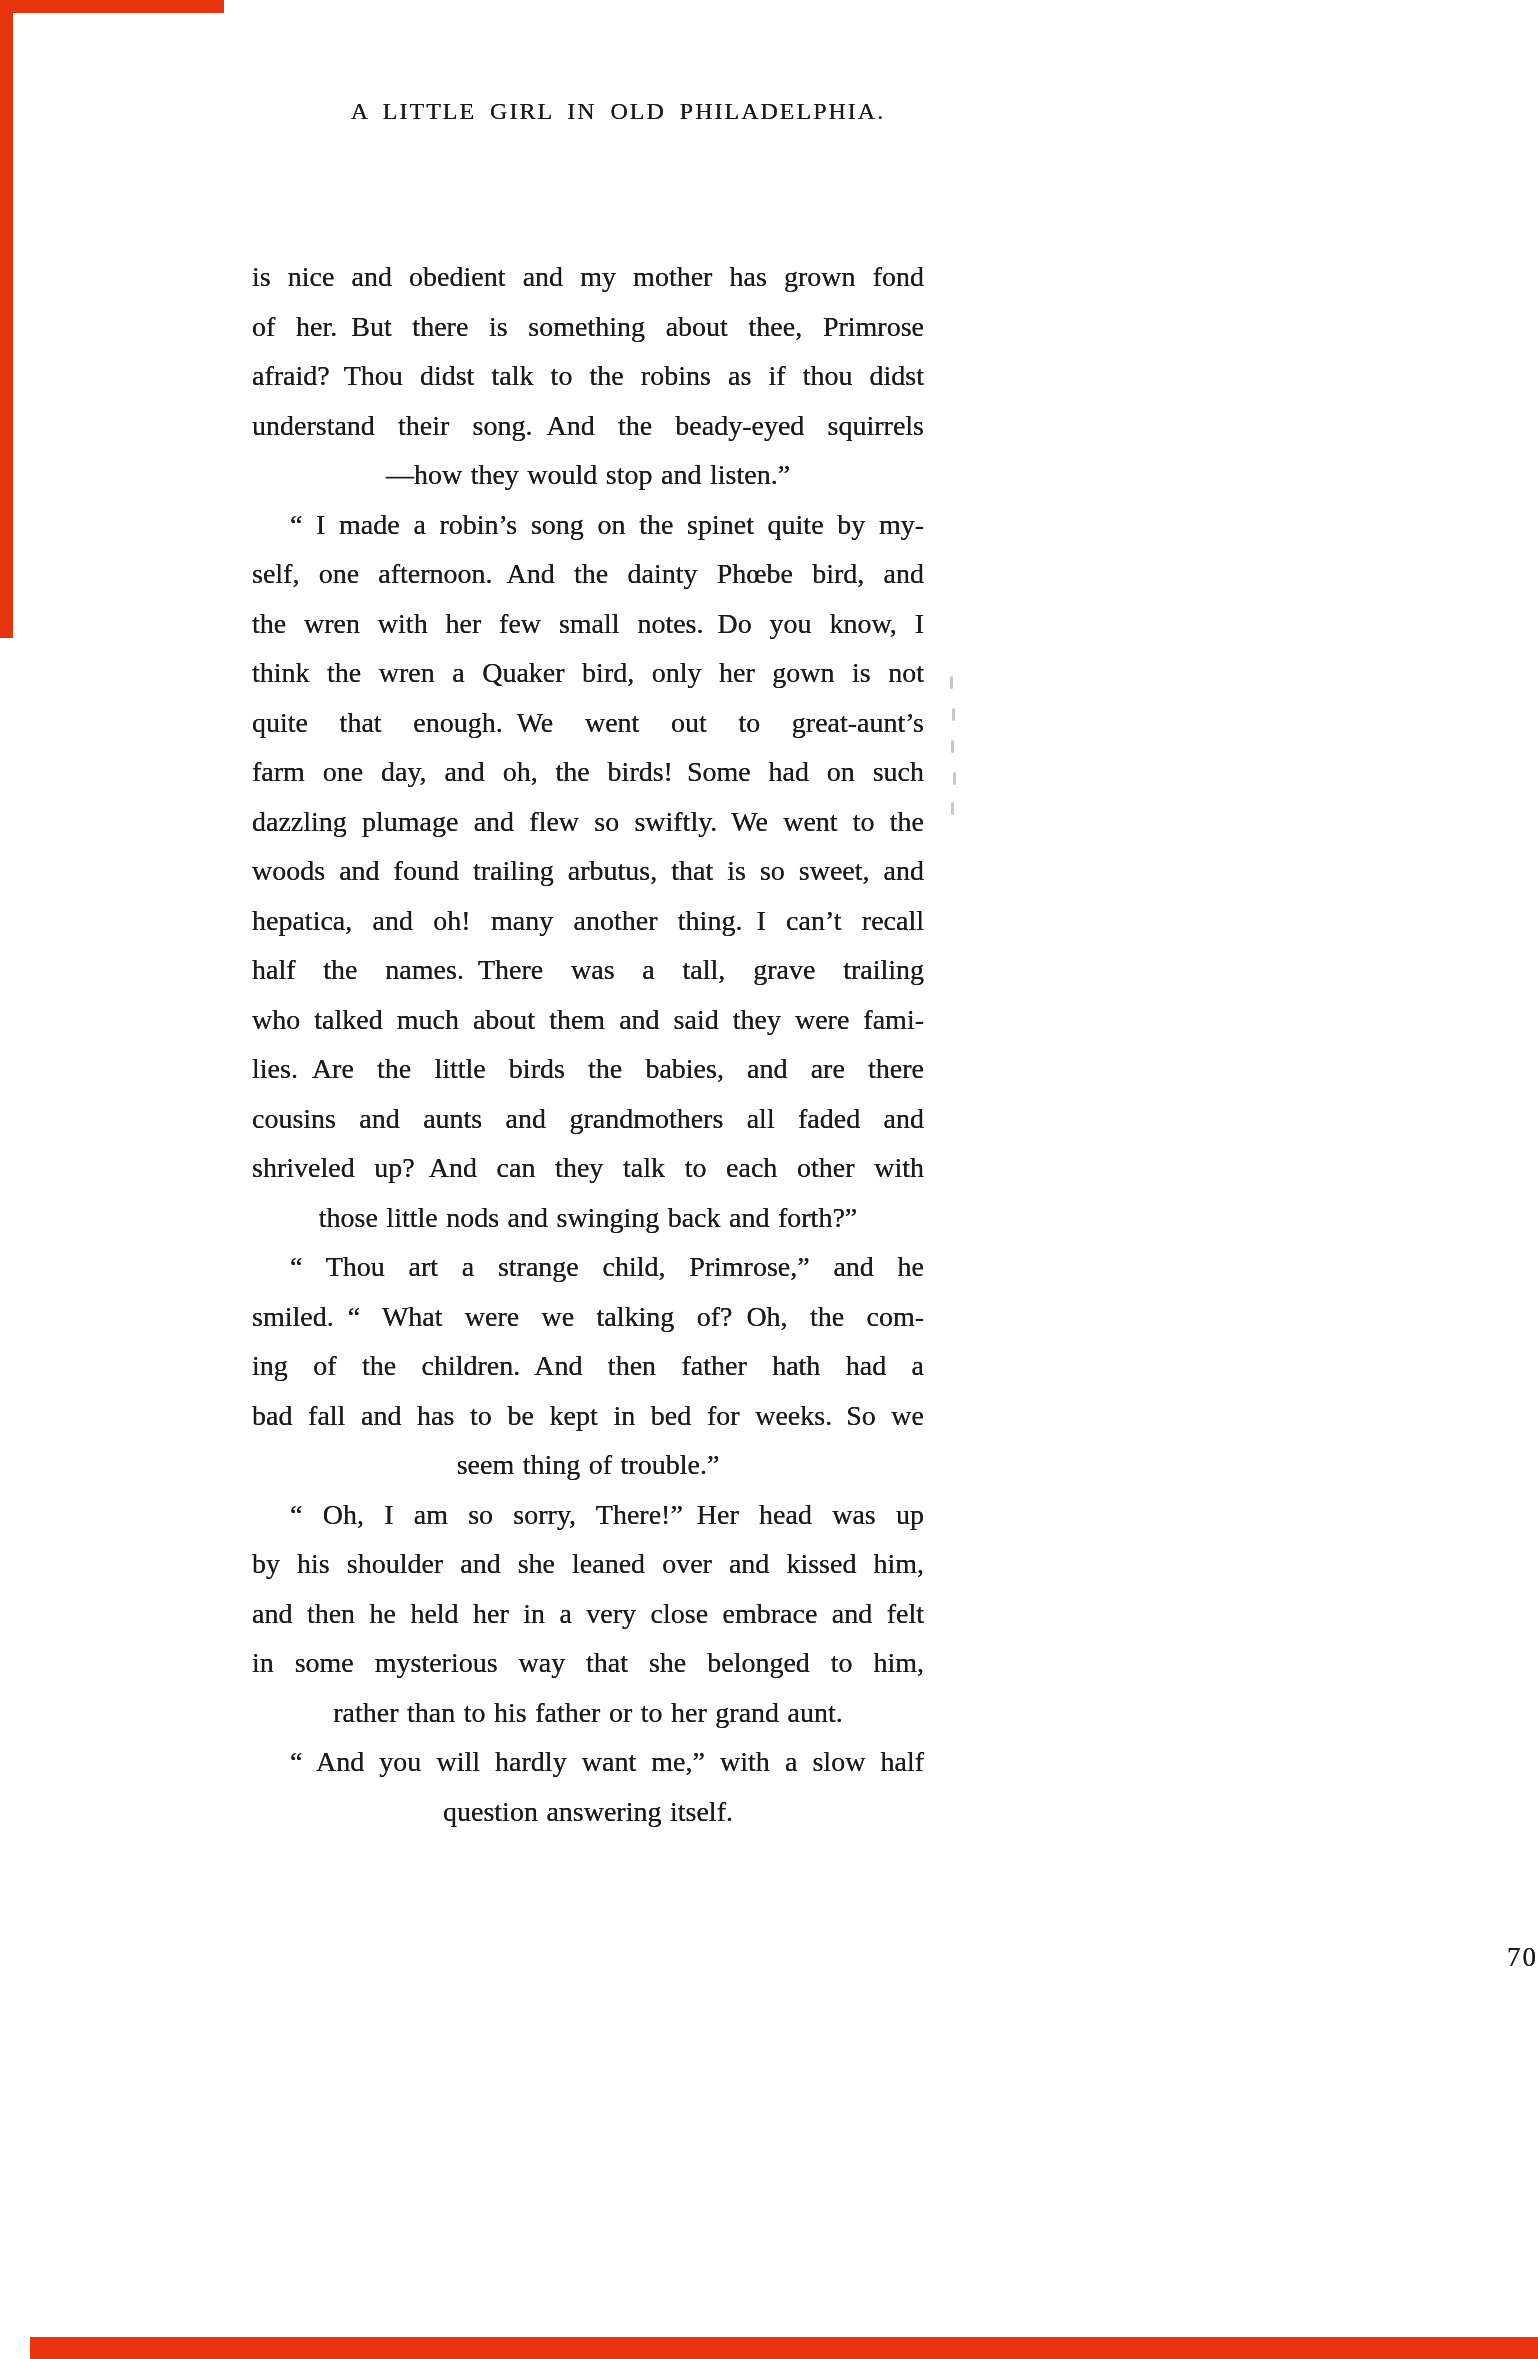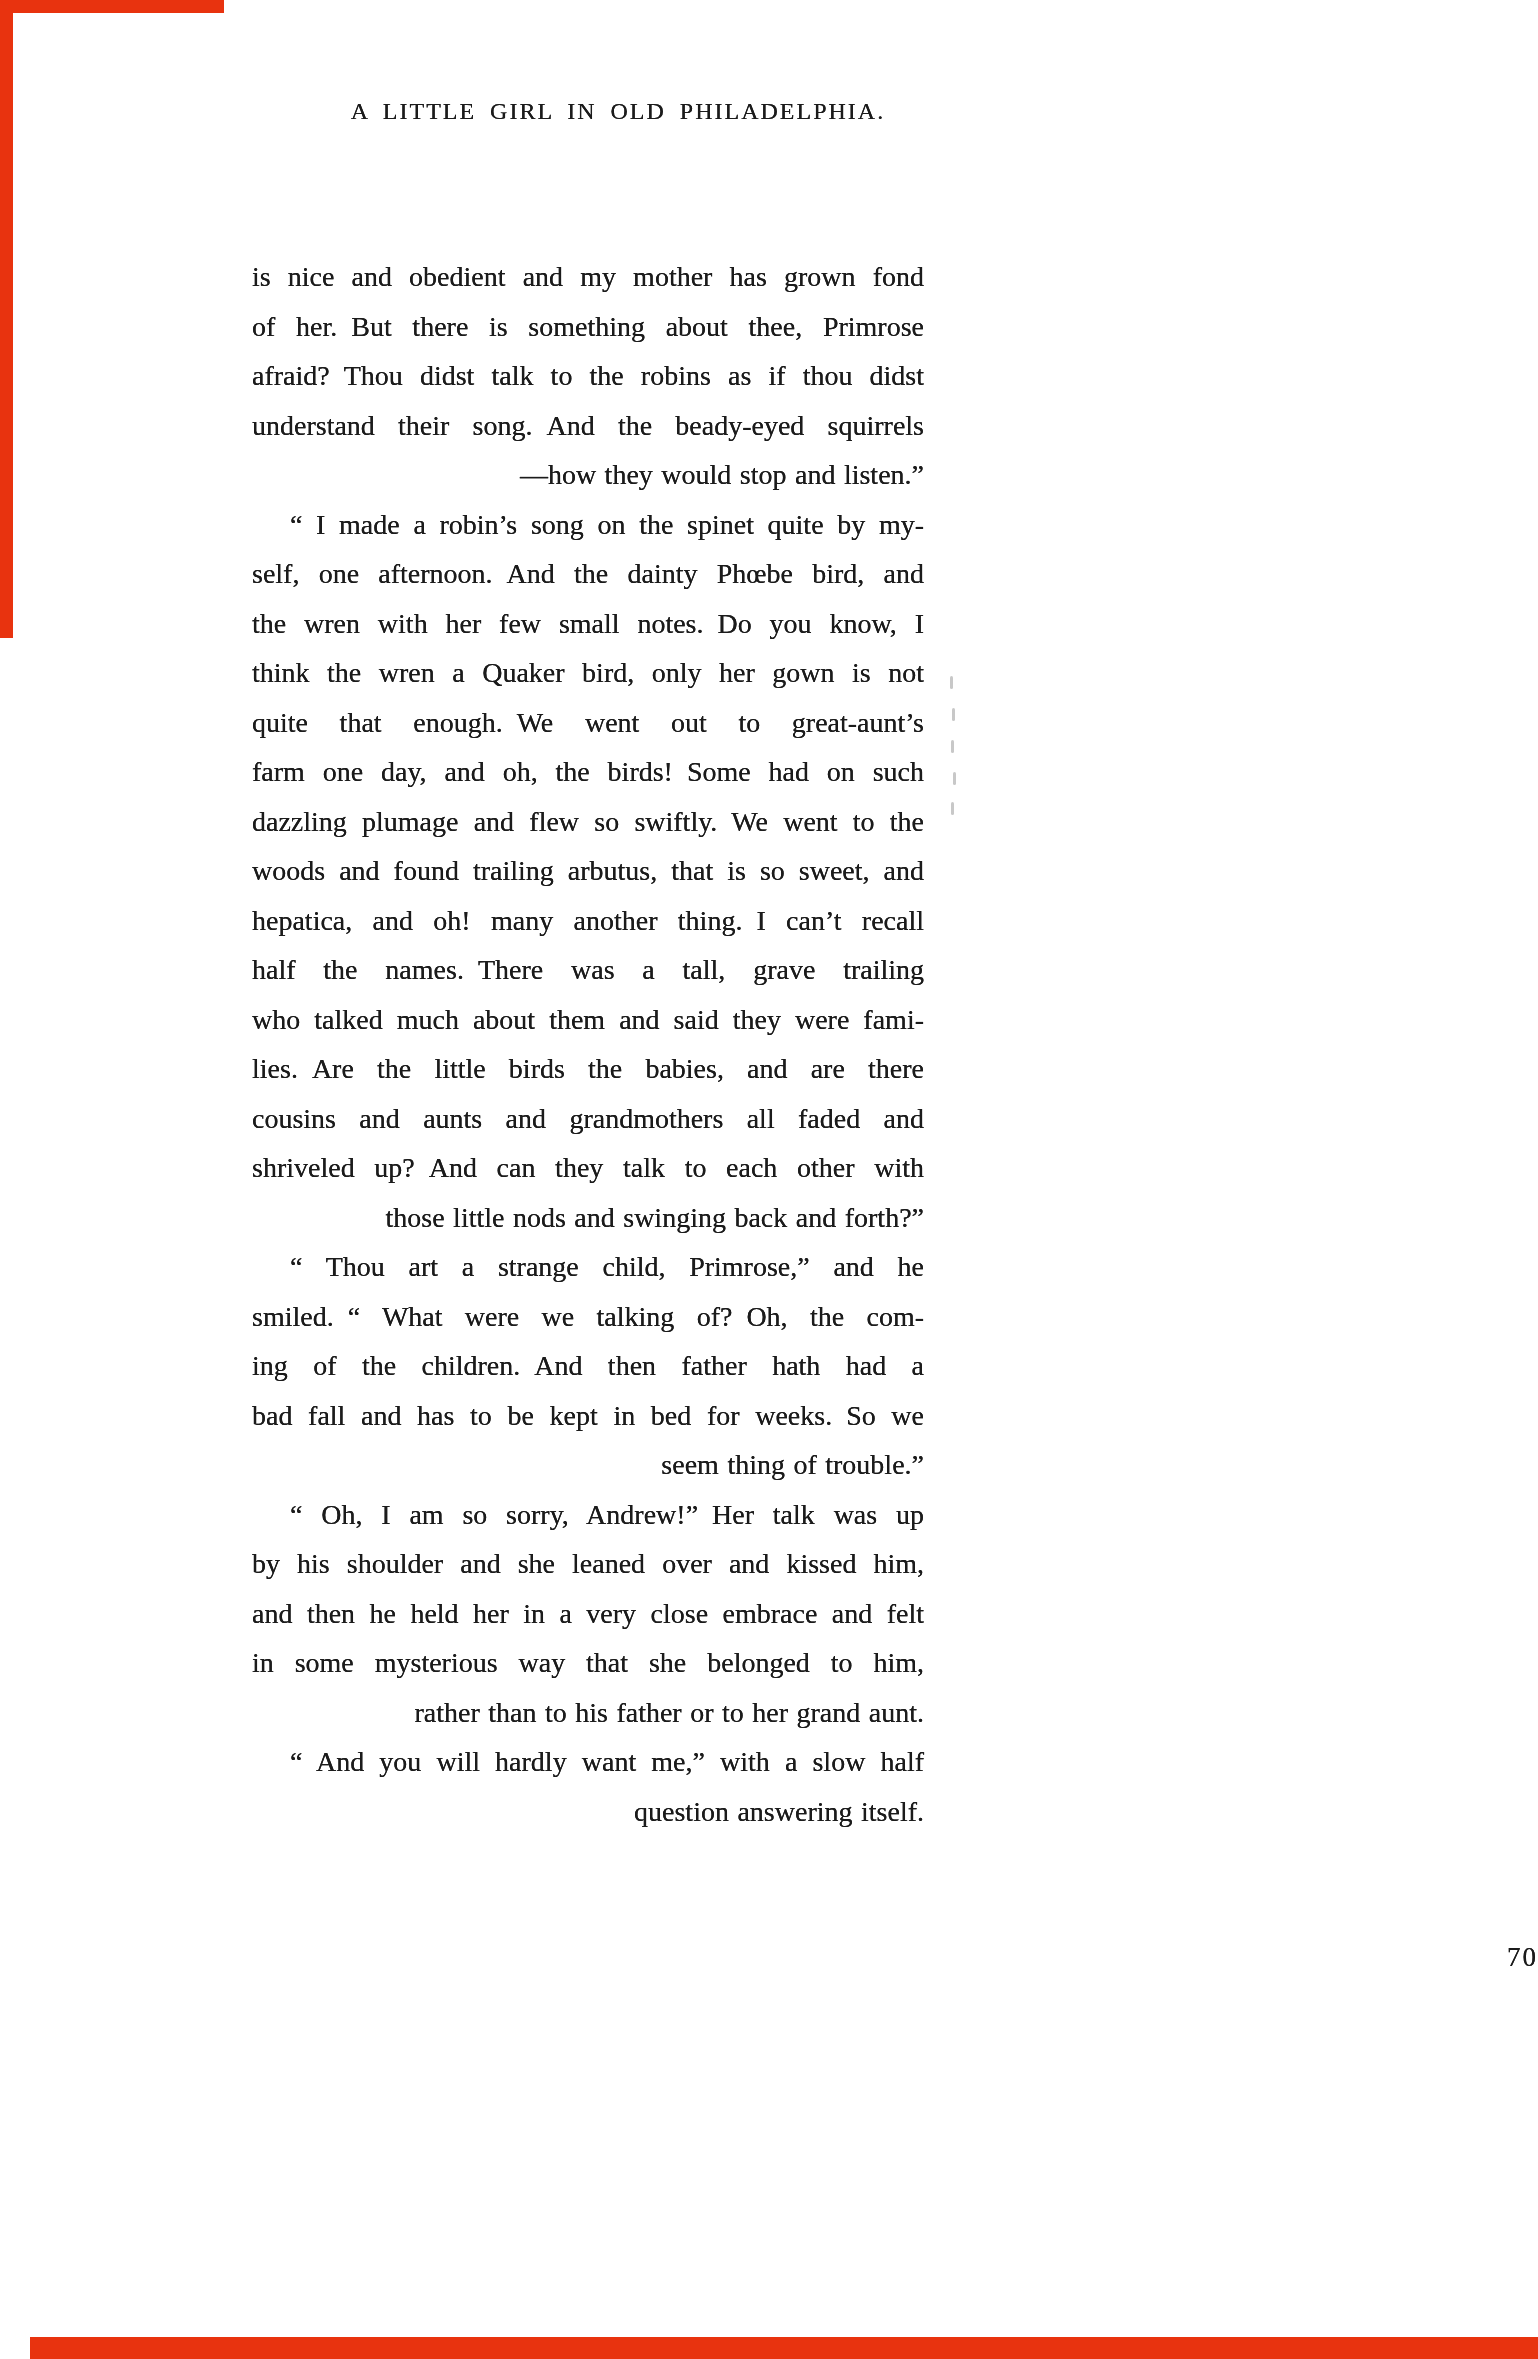--- a/index.html
+++ b/index.html
@@ -30,21 +30,21 @@
   
   .text-block{
     position:absolute;
     left:252px;top:252px;width:672px;
   }
   .line{
     height:49.5px;line-height:49.5px;
     font-size:28px;
     white-space:nowrap;
     word-spacing:1.5px;
-    text-align:right;
+    text-align:center;
     text-shadow:0 0 .5px currentColor;
   }
   .line.j{text-align:justify;text-align-last:justify;text-justify:inter-word;}
   .line.ind{padding-left:38px;}
   
   .folio{
     position:absolute;
     top:1942px;left:0;width:100%;
     text-align:right;
     font-size:27px;
@@ -89,21 +89,21 @@
       <div class="line j">who talked much about them and said they were fami-</div>
       <div class="line j">lies. Are the little birds the babies, and are there</div>
       <div class="line j">cousins and aunts and grandmothers all faded and</div>
       <div class="line j">shriveled up? And can they talk to each other with</div>
       <div class="line">those little nods and swinging back and forth?”</div>
       <div class="line j ind">“ Thou art a strange child, Primrose,” and he</div>
       <div class="line j">smiled. “ What were we talking of? Oh, the com-</div>
       <div class="line j">ing of the children. And then father hath had a</div>
       <div class="line j">bad fall and has to be kept in bed for weeks. So we</div>
       <div class="line">seem thing of trouble.”</div>
-      <div class="line j ind">“ Oh, I am so sorry, Andrew!” Her talk was up</div>
+      <div class="line j ind">“ Oh, I am so sorry, There!” Her head was up</div>
       <div class="line j">by his shoulder and she leaned over and kissed him,</div>
       <div class="line j">and then he held her in a very close embrace and felt</div>
       <div class="line j">in some mysterious way that she belonged to him,</div>
       <div class="line">rather than to his father or to her grand aunt.</div>
       <div class="line j ind">“ And you will hardly want me,” with a slow half</div>
       <div class="line">question answering itself.</div>
     </div>
 
   <div class="folio">70</div>
 

